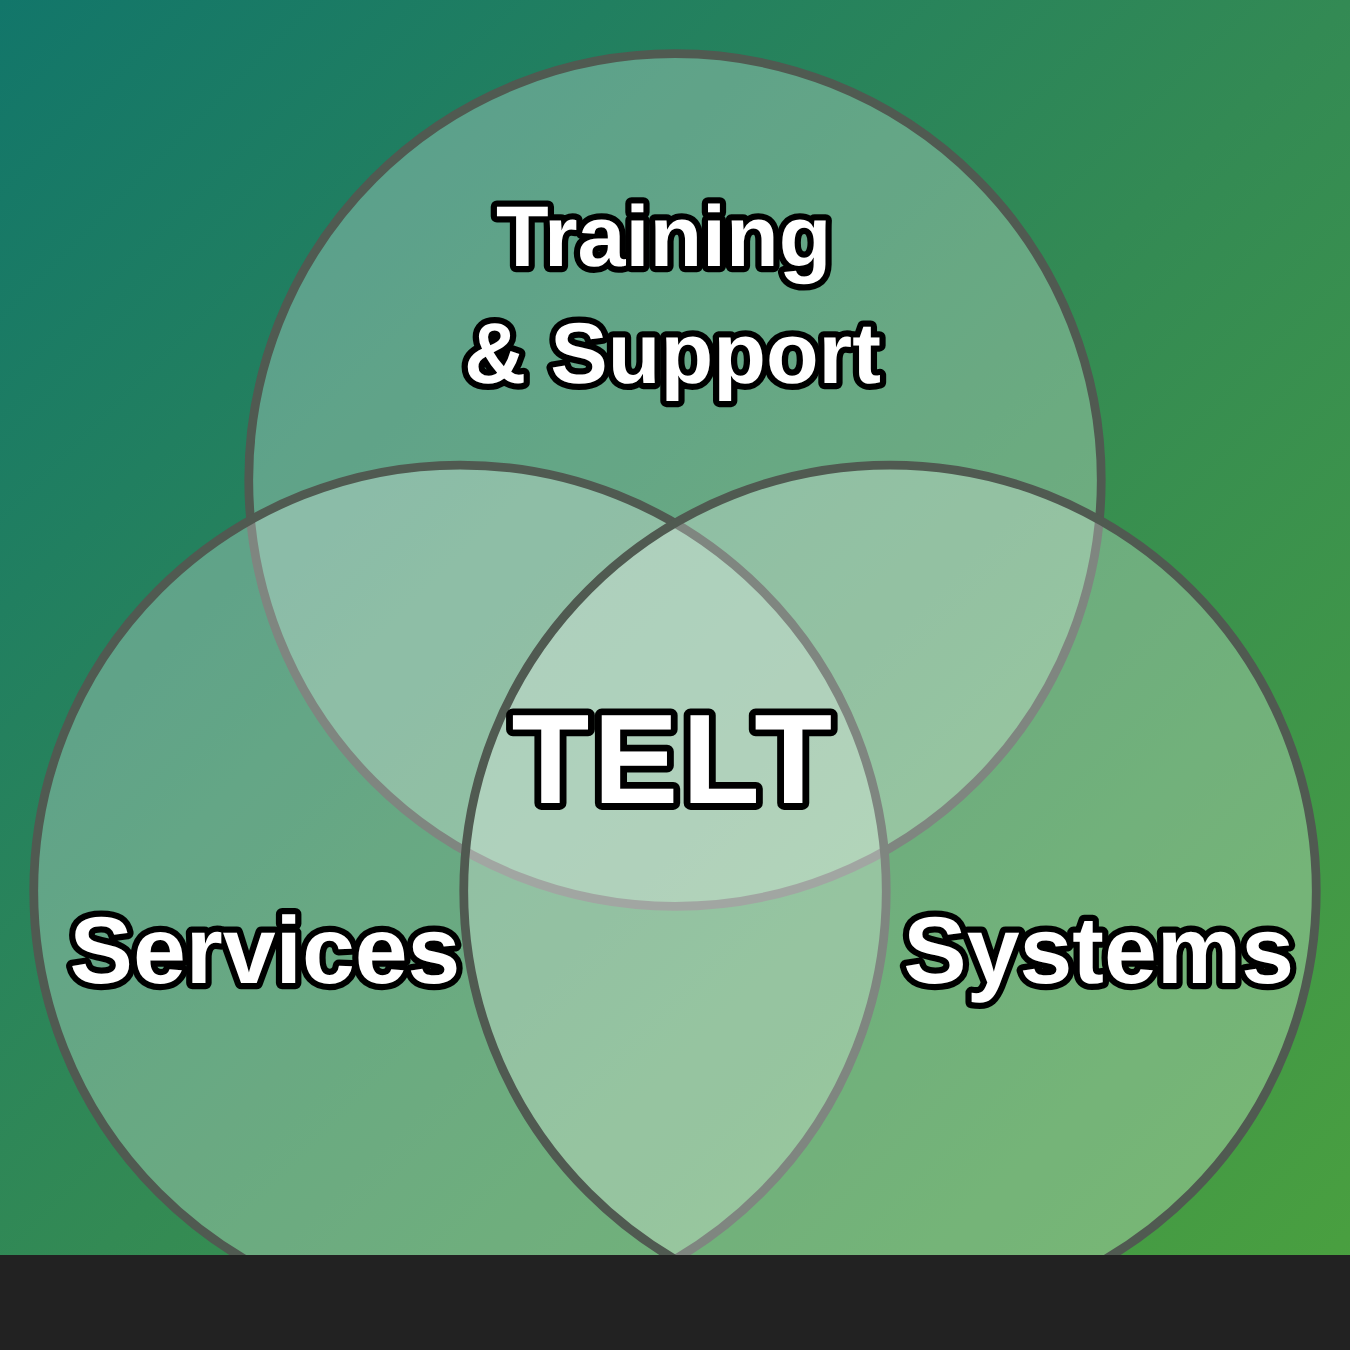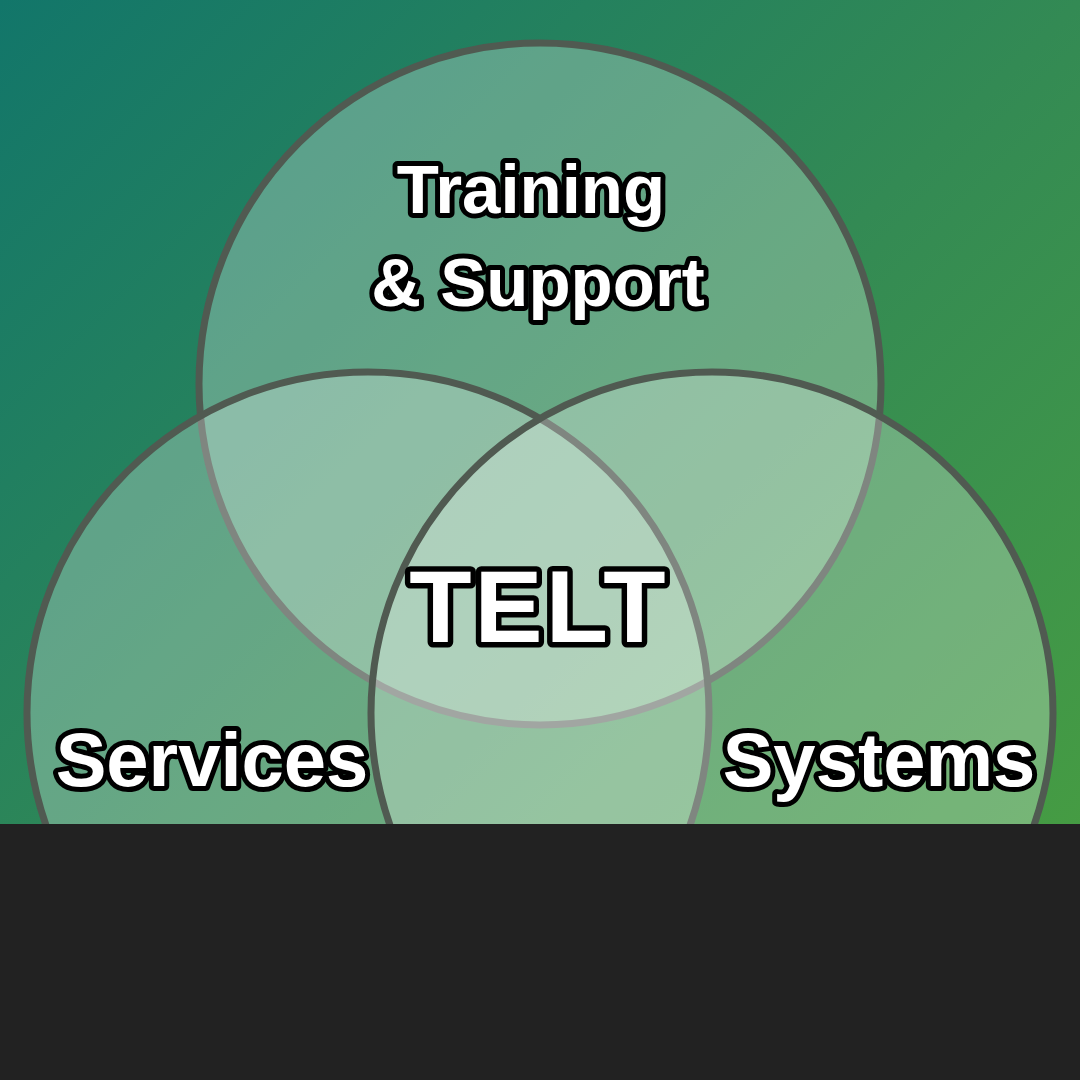--- a/index.html
+++ b/index.html
@@ -2,21 +2,21 @@
 <html style="--bg_start: #12766a; --bg_mid: #338a54; --bg_end: #4ba13e; --circle_fill: rgba(255,255,255,0.27); --circle_stroke: #505a51; --label_fill: #ffffff; --label_outline: #000000;"><head>
 <meta charset="utf-8">
 <style>
   html, body {
     margin: 0;
     padding: 0;
     background: #222;
   }
   .canvas {
     width: 1080px;
-    height: 824px;
+    height: 1004px;
     position: relative;
     overflow: hidden;
     font-family: "Liberation Sans", sans-serif;
   }
   svg { display: block; }
   .venn-circle {
     fill: var(--circle_fill, rgba(255,255,255,0.27));
     stroke: var(--circle_stroke, #505a51);
     stroke-width: 7;
   }

